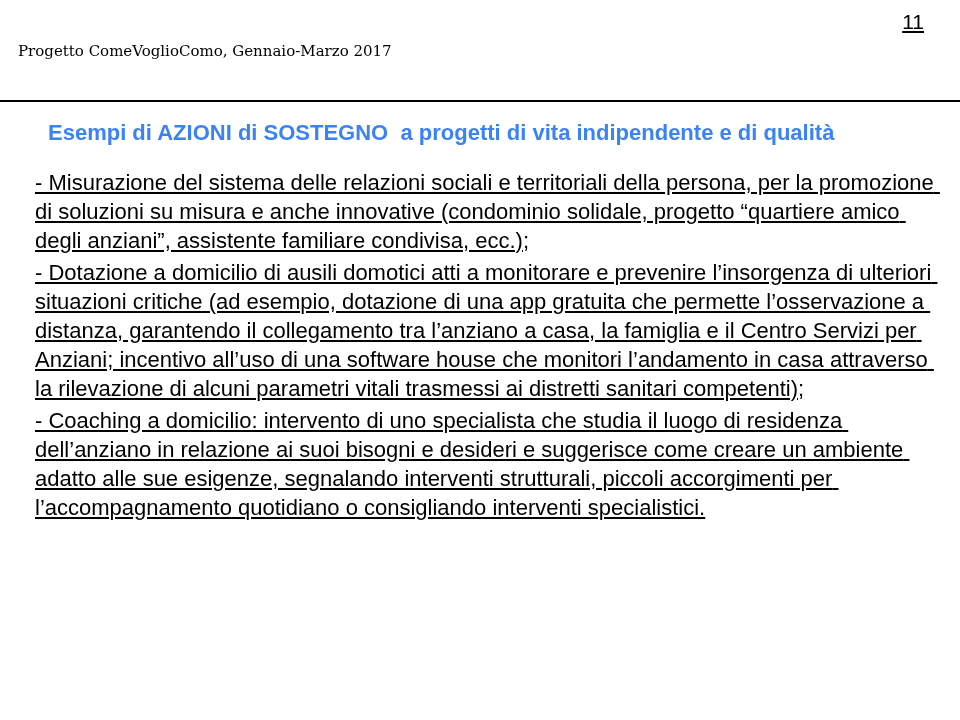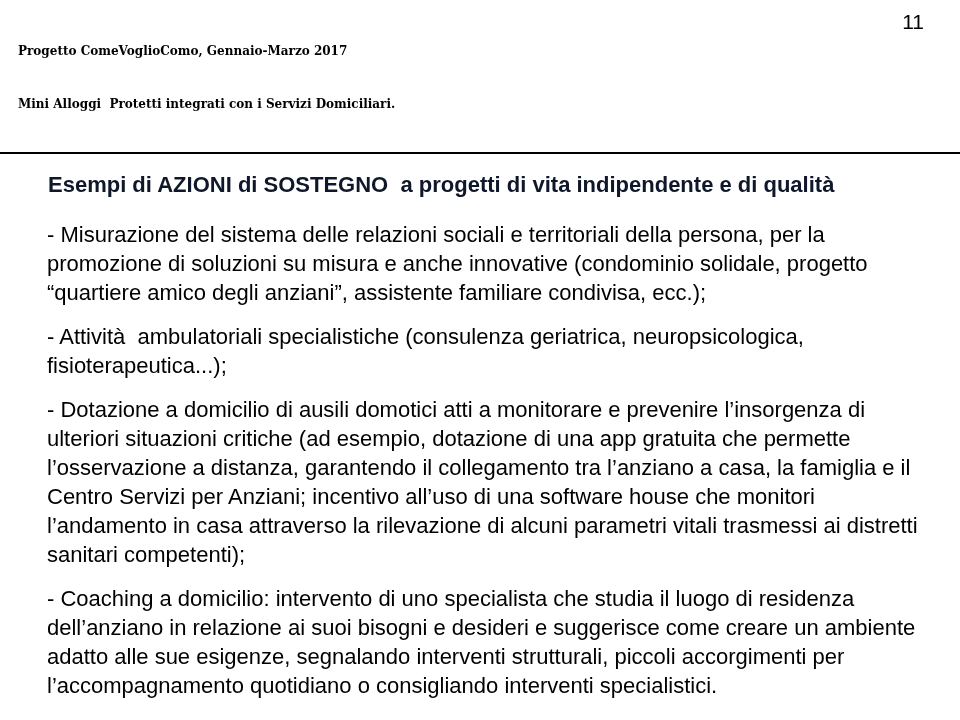--- a/index.html
+++ b/index.html
@@ -17,32 +17,33 @@
     color: #000000;
   }
   .header-row {
     display: flex;
     justify-content: space-between;
     align-items: flex-start;
     padding: 8px 18px 0 18px;
   }
   .header-block {
     font-family: "DejaVu Serif", "Liberation Serif", serif;
-    font-weight: bold;
-    font-size: 12px;
+    font-weight: normal;
+    font-size: 15px;
     line-height: 17.5px;
     letter-spacing: 0px;
     white-space: pre-wrap;
   }
   .page-number {
     font-family: "Liberation Sans", sans-serif;
     font-size: 21px;
     line-height: 24px;
     padding: 2px 18px 0 0;
     font-weight: normal;
+    text-decoration: underline;
   }
   .divider {
     margin-top: 4px;
     width: 960px;
     height: 0px;
     border-bottom: 2px solid #000000;
   }
   .slide-title {
     margin: 18px 20px 0 48px;
     font-size: 22px;
@@ -50,42 +51,41 @@
     font-weight: bold;
     white-space: pre-wrap;
   }
   .body-text {
     margin: 22px 22px 0 32px;
     font-size: 22px;
     line-height: 29px;
     font-weight: normal;
   }
   .body-text p {
-    margin: 15px;
+    margin: 3px;
     padding: 0;
     white-space: pre-wrap;
+    text-decoration: underline;
   }
 </style>
 </head>
 <body>
 
 <div class="slide">
 
   <div class="header-row">
     <div class="header-block">
       <div>Progetto ComeVoglioComo, Gennaio-Marzo 2017</div>
-      <div>Mini Alloggi  Protetti integrati con i Servizi Domiciliari.</div>
     </div>
     <div class="page-number">11</div>
   </div>
 
   <div class="divider"></div>
 
-  <div class="slide-title" id="slide-title" style="color: #0f172a;">Esempi di AZIONI di SOSTEGNO  a progetti di vita indipendente e di qualità</div>
+  <div class="slide-title" id="slide-title" style="color: #3b82f6;">Esempi di AZIONI di SOSTEGNO  a progetti di vita indipendente e di qualità</div>
 
   <div class="body-text">
     <p>- Misurazione del sistema delle relazioni sociali e territoriali della persona, per la promozione di soluzioni su misura e anche innovative (condominio solidale, progetto “quartiere amico degli anziani”, assistente familiare condivisa, ecc.);</p>
-    <p>- Attività  ambulatoriali specialistiche (consulenza geriatrica, neuropsicologica, fisioterapeutica...);</p>
     <p>- Dotazione a domicilio di ausili domotici atti a monitorare e prevenire l’insorgenza di ulteriori situazioni critiche (ad esempio, dotazione di una app gratuita che permette l’osservazione a distanza, garantendo il collegamento tra l’anziano a casa, la famiglia e il Centro Servizi per Anziani; incentivo all’uso di una software house che monitori l’andamento in casa attraverso la rilevazione di alcuni parametri vitali trasmessi ai distretti sanitari competenti);</p>
     <p>- Coaching a domicilio: intervento di uno specialista che studia il luogo di residenza dell’anziano in relazione ai suoi bisogni e desideri e suggerisce come creare un ambiente adatto alle sue esigenze, segnalando interventi strutturali, piccoli accorgimenti per l’accompagnamento quotidiano o consigliando interventi specialistici.</p>
   </div>
 
 </div>
 
 </body></html>

